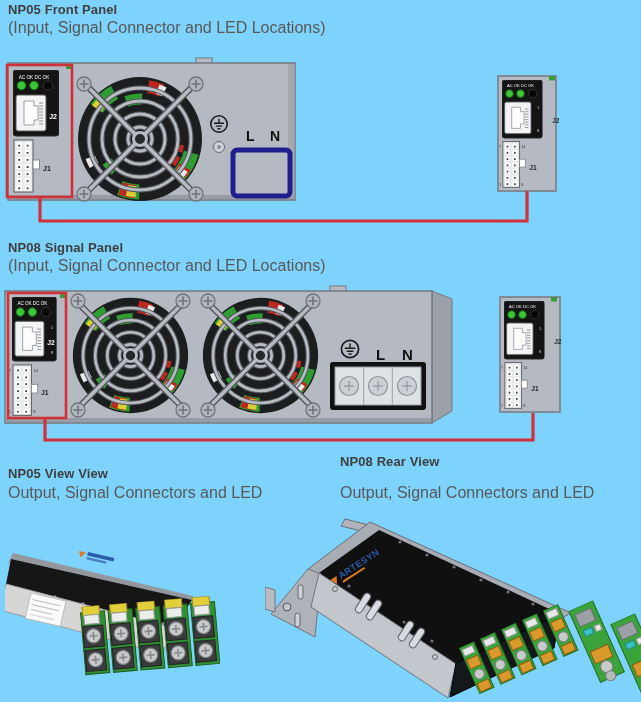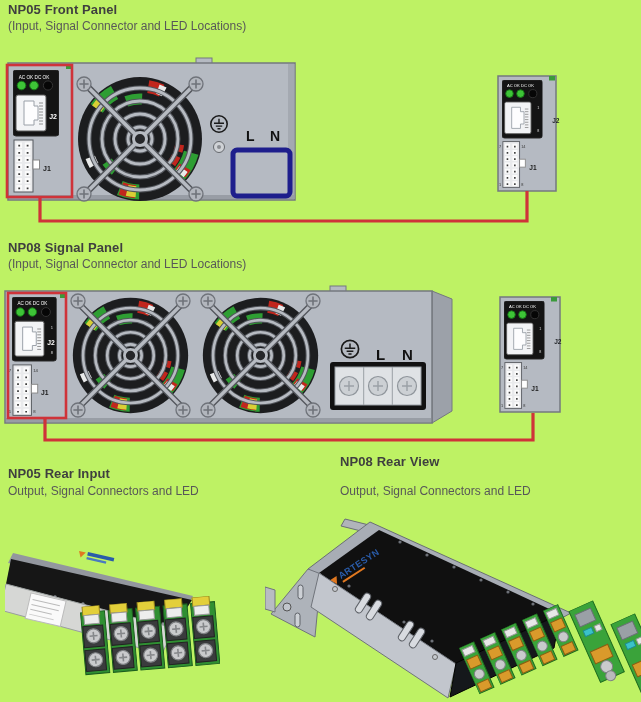--- a/index.html
+++ b/index.html
@@ -1,33 +1,33 @@
 <!DOCTYPE html>
 <html><head>
 <meta charset="utf-8">
 <style>
   html,body{margin:0;padding:0;background:#ffffff;}
-  .canvas{position:relative;width:641px;height:702px;background:#bef264;overflow:hidden;
+  .canvas{position:relative;width:641px;height:702px;background:#7dd3fc;overflow:hidden;
           font-family:"Liberation Sans",sans-serif;}
   .abs{position:absolute;}
   .sec-title{font-size:13px;font-weight:bold;color:#3f3f3f;letter-spacing:.1px;}
-  .sec-sub{font-size:12px;font-weight:normal;color:#585858;}
+  .sec-sub{font-size:16px;font-weight:normal;color:#585858;}
   svg{display:block;}
   text{font-family:"Liberation Sans",sans-serif;}
 </style>
 </head>
 <body>
 
 <div class="canvas">
 
   <div class="abs sec-title" style="left:8px;top:2px">NP05 Front Panel</div>
   <div class="abs sec-sub" style="left:8px;top:19px">(Input, Signal Connector and LED Locations)</div>
   <div class="abs sec-title" style="left:8px;top:240px">NP08 Signal Panel</div>
   <div class="abs sec-sub" style="left:8px;top:257px">(Input, Signal Connector and LED Locations)</div>
-  <div class="abs sec-title" style="left:8px;top:466px">NP05 Rear Input</div>
+  <div class="abs sec-title" style="left:8px;top:466px">NP05 View View</div>
   <div class="abs sec-sub" style="left:8px;top:484px">Output, Signal Connectors and LED</div>
   <div class="abs sec-title" style="left:340px;top:454px">NP08 Rear View</div>
   <div class="abs sec-sub" style="left:340px;top:484px">Output, Signal Connectors and LED</div>
 
   <svg width="0" height="0" style="position:absolute" aria-hidden="true">
     <defs>
       <symbol id="fan" viewBox="-66 -66 132 132">
         <circle r="62" fill="#1c1d1f"></circle>
         <g fill="none">
           <circle r="53" stroke="#2e9e33" stroke-width="15" stroke-dasharray="28 42 20 95 24 130" transform="rotate(15)"></circle>

